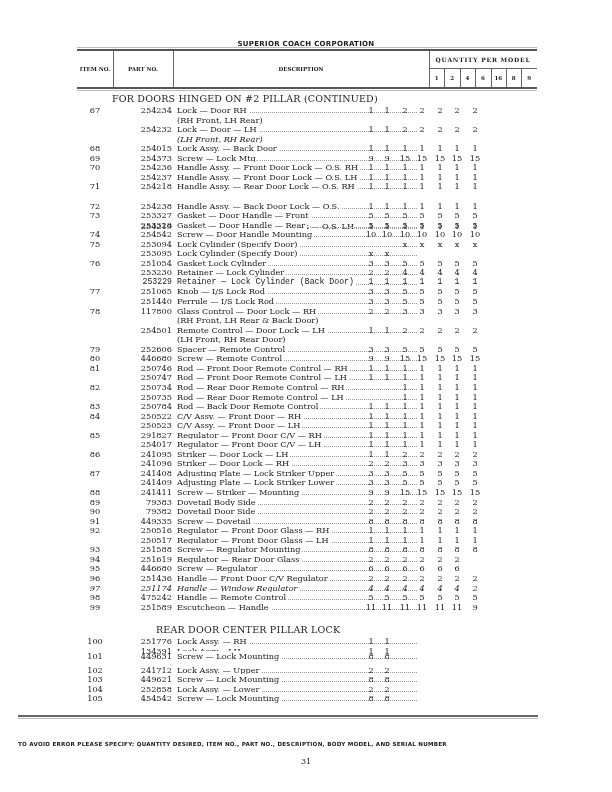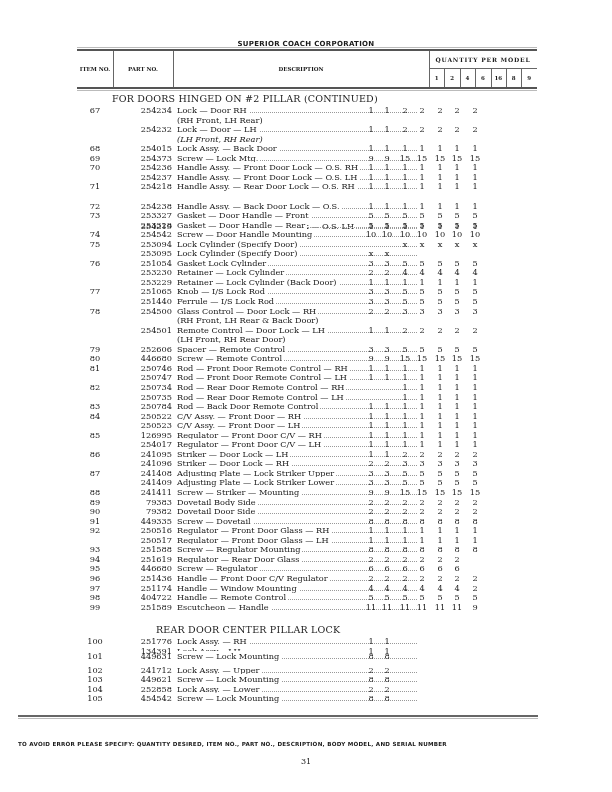--- a/index.html
+++ b/index.html
@@ -272,21 +272,21 @@
       <span class="leader"></span>
       <span class="desc"><span>Retainer — Lock Cylinder</span></span>
       <span class="q" style="left:364px">2</span>
       <span class="q" style="left:380px">2</span>
       <span class="q" style="left:398px">4</span>
       <span class="q" style="left:415px">4</span>
       <span class="q" style="left:433px">4</span>
       <span class="q" style="left:450px">4</span>
       <span class="q" style="left:468px">4</span>
     </div>
-    <div class="row" style="top: 276.9px;">
+    <div class="row" style="top: 276.9px; font-family: Liberation Mono, monospace;">
       <span class="item"></span>
       <span class="part">253229</span>
       <span class="leader"></span>
       <span class="desc"><span>Retainer — Lock Cylinder (Back Door)</span></span>
       <span class="q" style="left:364px">1</span>
       <span class="q" style="left:380px">1</span>
       <span class="q" style="left:398px">1</span>
       <span class="q" style="left:415px">1</span>
       <span class="q" style="left:433px">1</span>
       <span class="q" style="left:450px">1</span>
@@ -313,21 +313,21 @@
       <span class="q" style="left:364px">3</span>
       <span class="q" style="left:380px">3</span>
       <span class="q" style="left:398px">5</span>
       <span class="q" style="left:415px">5</span>
       <span class="q" style="left:433px">5</span>
       <span class="q" style="left:450px">5</span>
       <span class="q" style="left:468px">5</span>
     </div>
     <div class="row" style="top: 305.55px;">
       <span class="item">78</span>
-      <span class="part">254500</span>
+      <span class="part">117800</span>
       <span class="leader"></span>
       <span class="desc"><span>Glass Control — Door Lock — RH</span></span>
       <span class="q" style="left:364px">2</span>
       <span class="q" style="left:380px">2</span>
       <span class="q" style="left:398px">3</span>
       <span class="q" style="left:415px">3</span>
       <span class="q" style="left:433px">3</span>
       <span class="q" style="left:450px">3</span>
       <span class="q" style="left:468px">3</span>
     </div>
@@ -466,21 +466,21 @@
       <span class="q" style="left:364px">1</span>
       <span class="q" style="left:380px">1</span>
       <span class="q" style="left:398px">1</span>
       <span class="q" style="left:415px">1</span>
       <span class="q" style="left:433px">1</span>
       <span class="q" style="left:450px">1</span>
       <span class="q" style="left:468px">1</span>
     </div>
     <div class="row" style="top: 429.7px;">
       <span class="item">85</span>
-      <span class="part">126995</span>
+      <span class="part">291827</span>
       <span class="leader"></span>
       <span class="desc"><span>Regulator — Front Door C/V — RH</span></span>
       <span class="q" style="left:364px">1</span>
       <span class="q" style="left:380px">1</span>
       <span class="q" style="left:398px">1</span>
       <span class="q" style="left:415px">1</span>
       <span class="q" style="left:433px">1</span>
       <span class="q" style="left:450px">1</span>
       <span class="q" style="left:468px">1</span>
     </div>
@@ -672,36 +672,36 @@
       <span class="leader"></span>
       <span class="desc"><span>Handle — Front Door C/V Regulator</span></span>
       <span class="q" style="left:364px">2</span>
       <span class="q" style="left:380px">2</span>
       <span class="q" style="left:398px">2</span>
       <span class="q" style="left:415px">2</span>
       <span class="q" style="left:433px">2</span>
       <span class="q" style="left:450px">2</span>
       <span class="q" style="left:468px">2</span>
     </div>
-    <div class="row" style="top: 582.5px;">
+    <div class="row" style="top: 582.5px; font-style: italic;">
       <span class="item">97</span>
       <span class="part">251174</span>
       <span class="leader"></span>
-      <span class="desc"><span>Handle — Window Mounting</span></span>
+      <span class="desc"><span>Handle — Window Regulator</span></span>
       <span class="q" style="left:364px">4</span>
       <span class="q" style="left:380px">4</span>
       <span class="q" style="left:398px">4</span>
       <span class="q" style="left:415px">4</span>
       <span class="q" style="left:433px">4</span>
       <span class="q" style="left:450px">4</span>
       <span class="q" style="left:468px">2</span>
     </div>
     <div class="row" style="top: 592.05px;">
       <span class="item">98</span>
-      <span class="part">404722</span>
+      <span class="part">475242</span>
       <span class="leader"></span>
       <span class="desc"><span>Handle — Remote Control</span></span>
       <span class="q" style="left:364px">5</span>
       <span class="q" style="left:380px">5</span>
       <span class="q" style="left:398px">5</span>
       <span class="q" style="left:415px">5</span>
       <span class="q" style="left:433px">5</span>
       <span class="q" style="left:450px">5</span>
       <span class="q" style="left:468px">5</span>
     </div>

